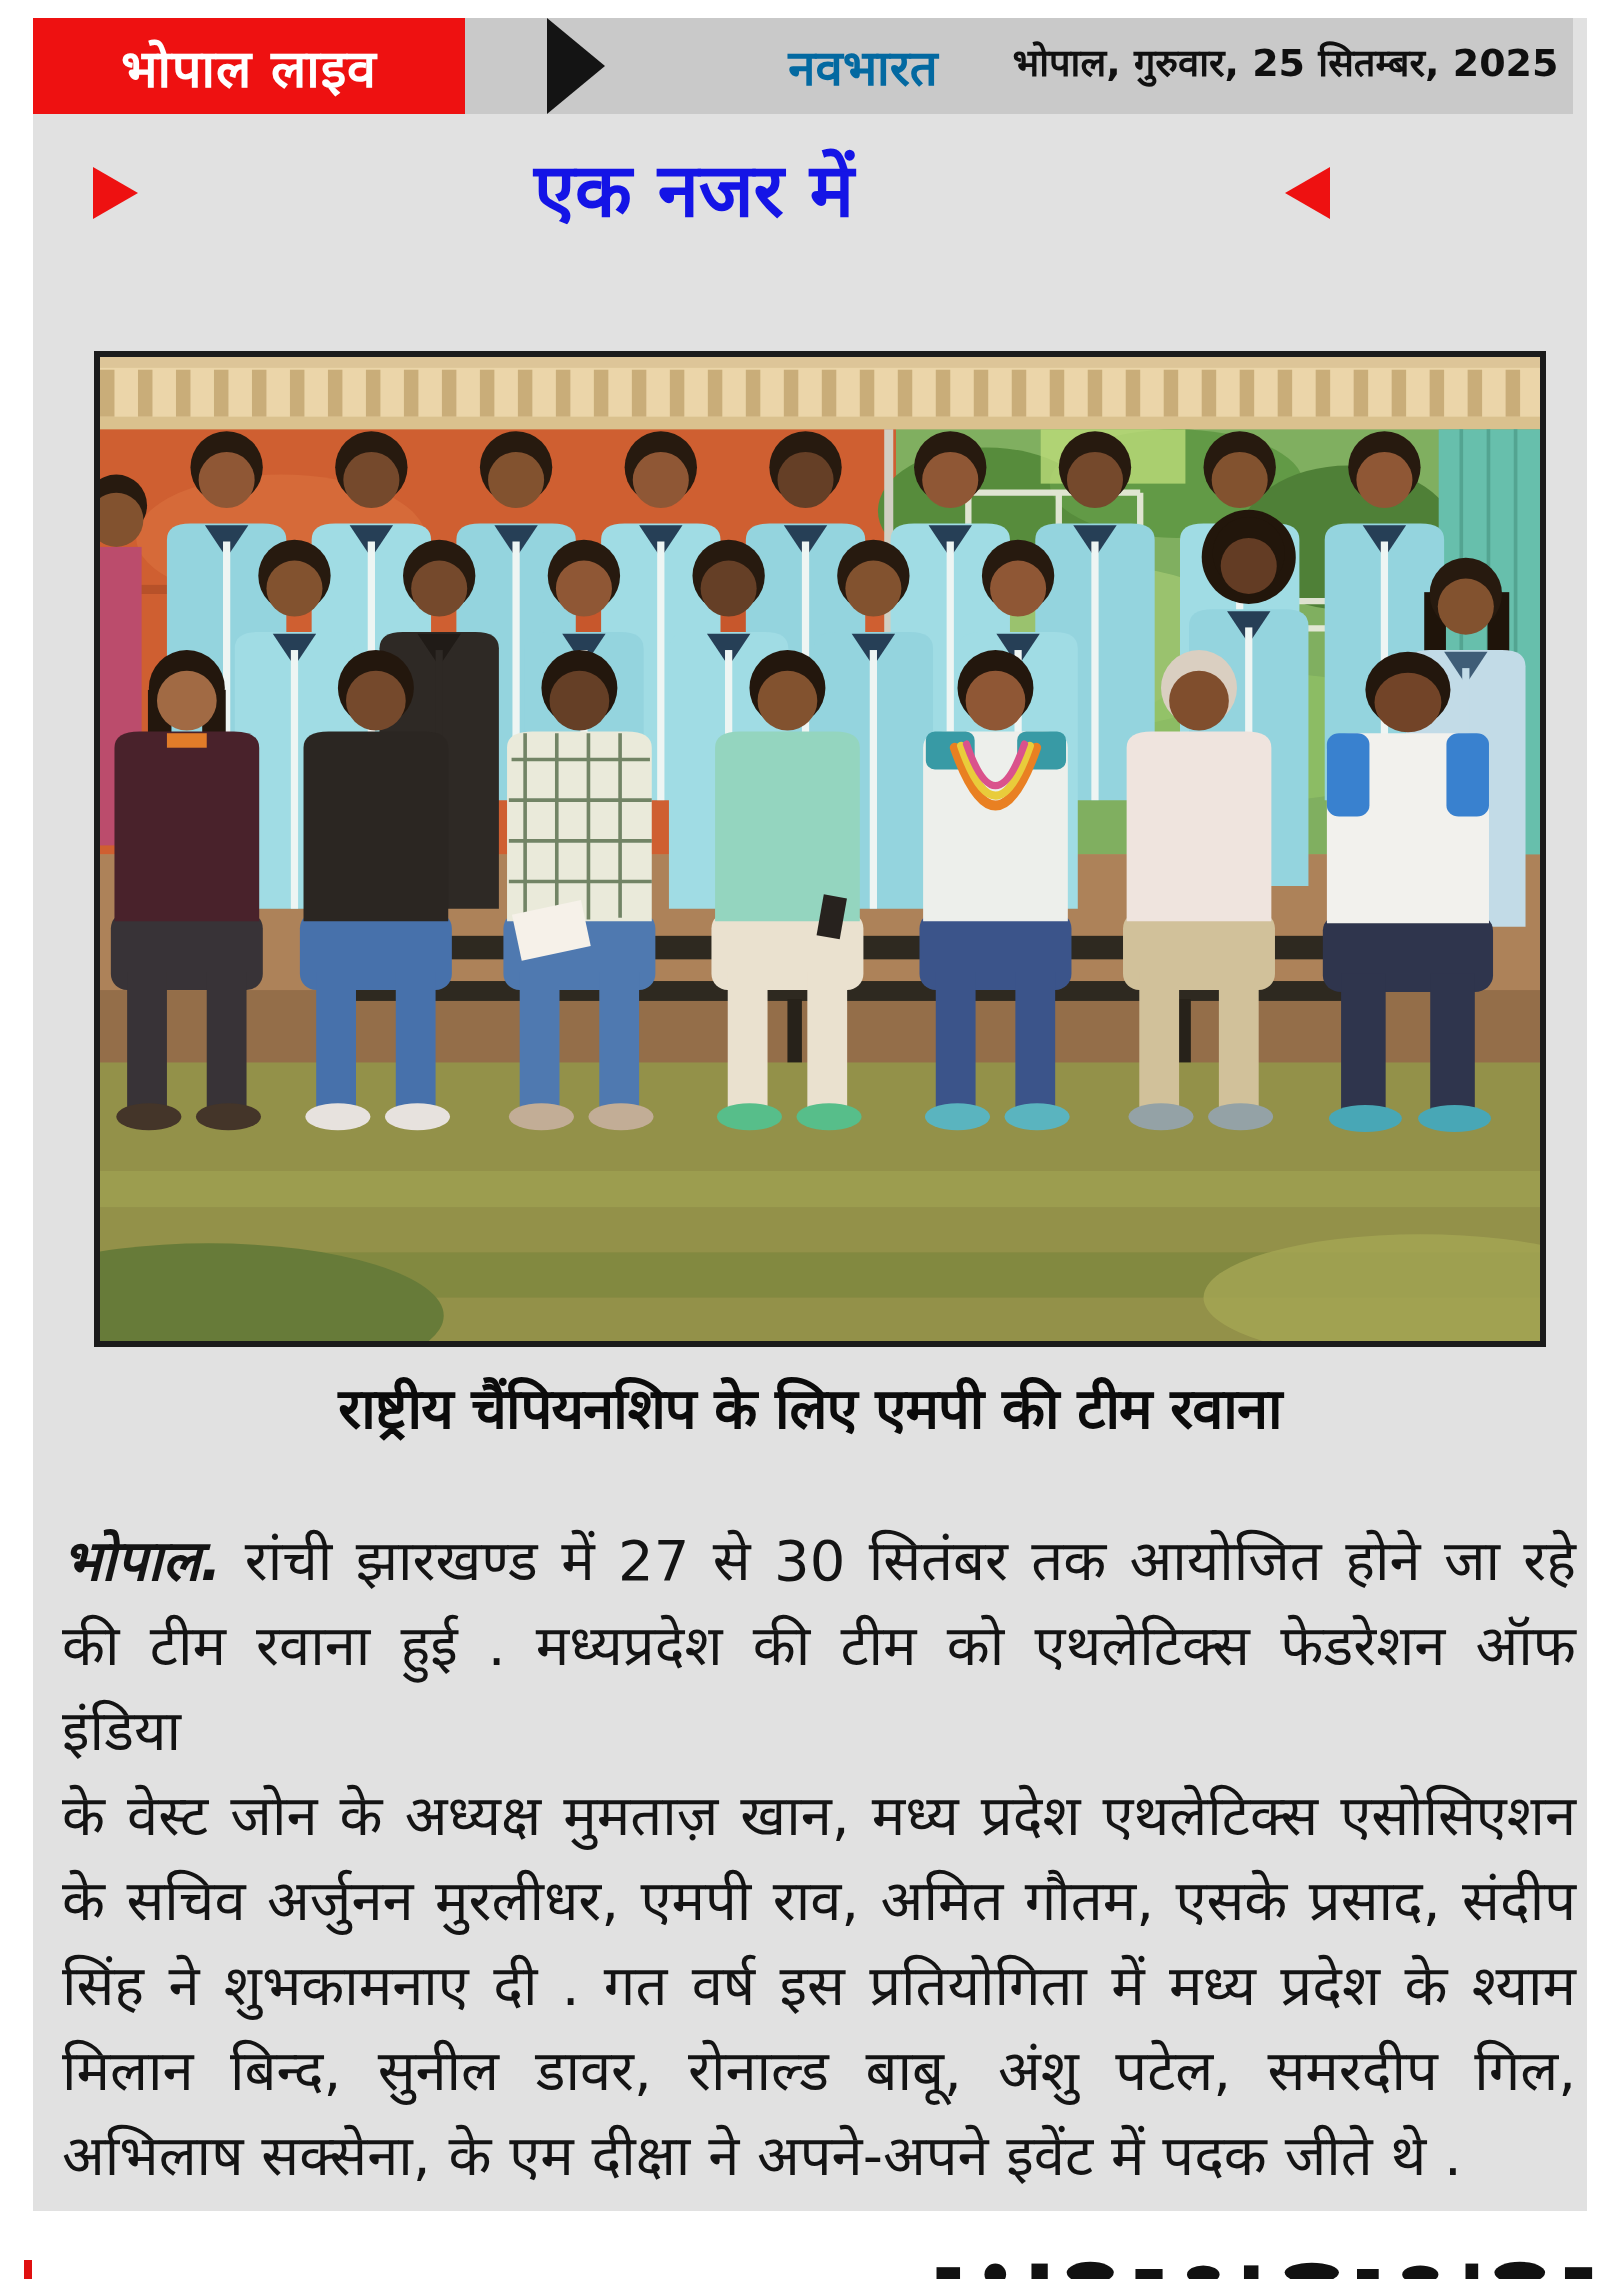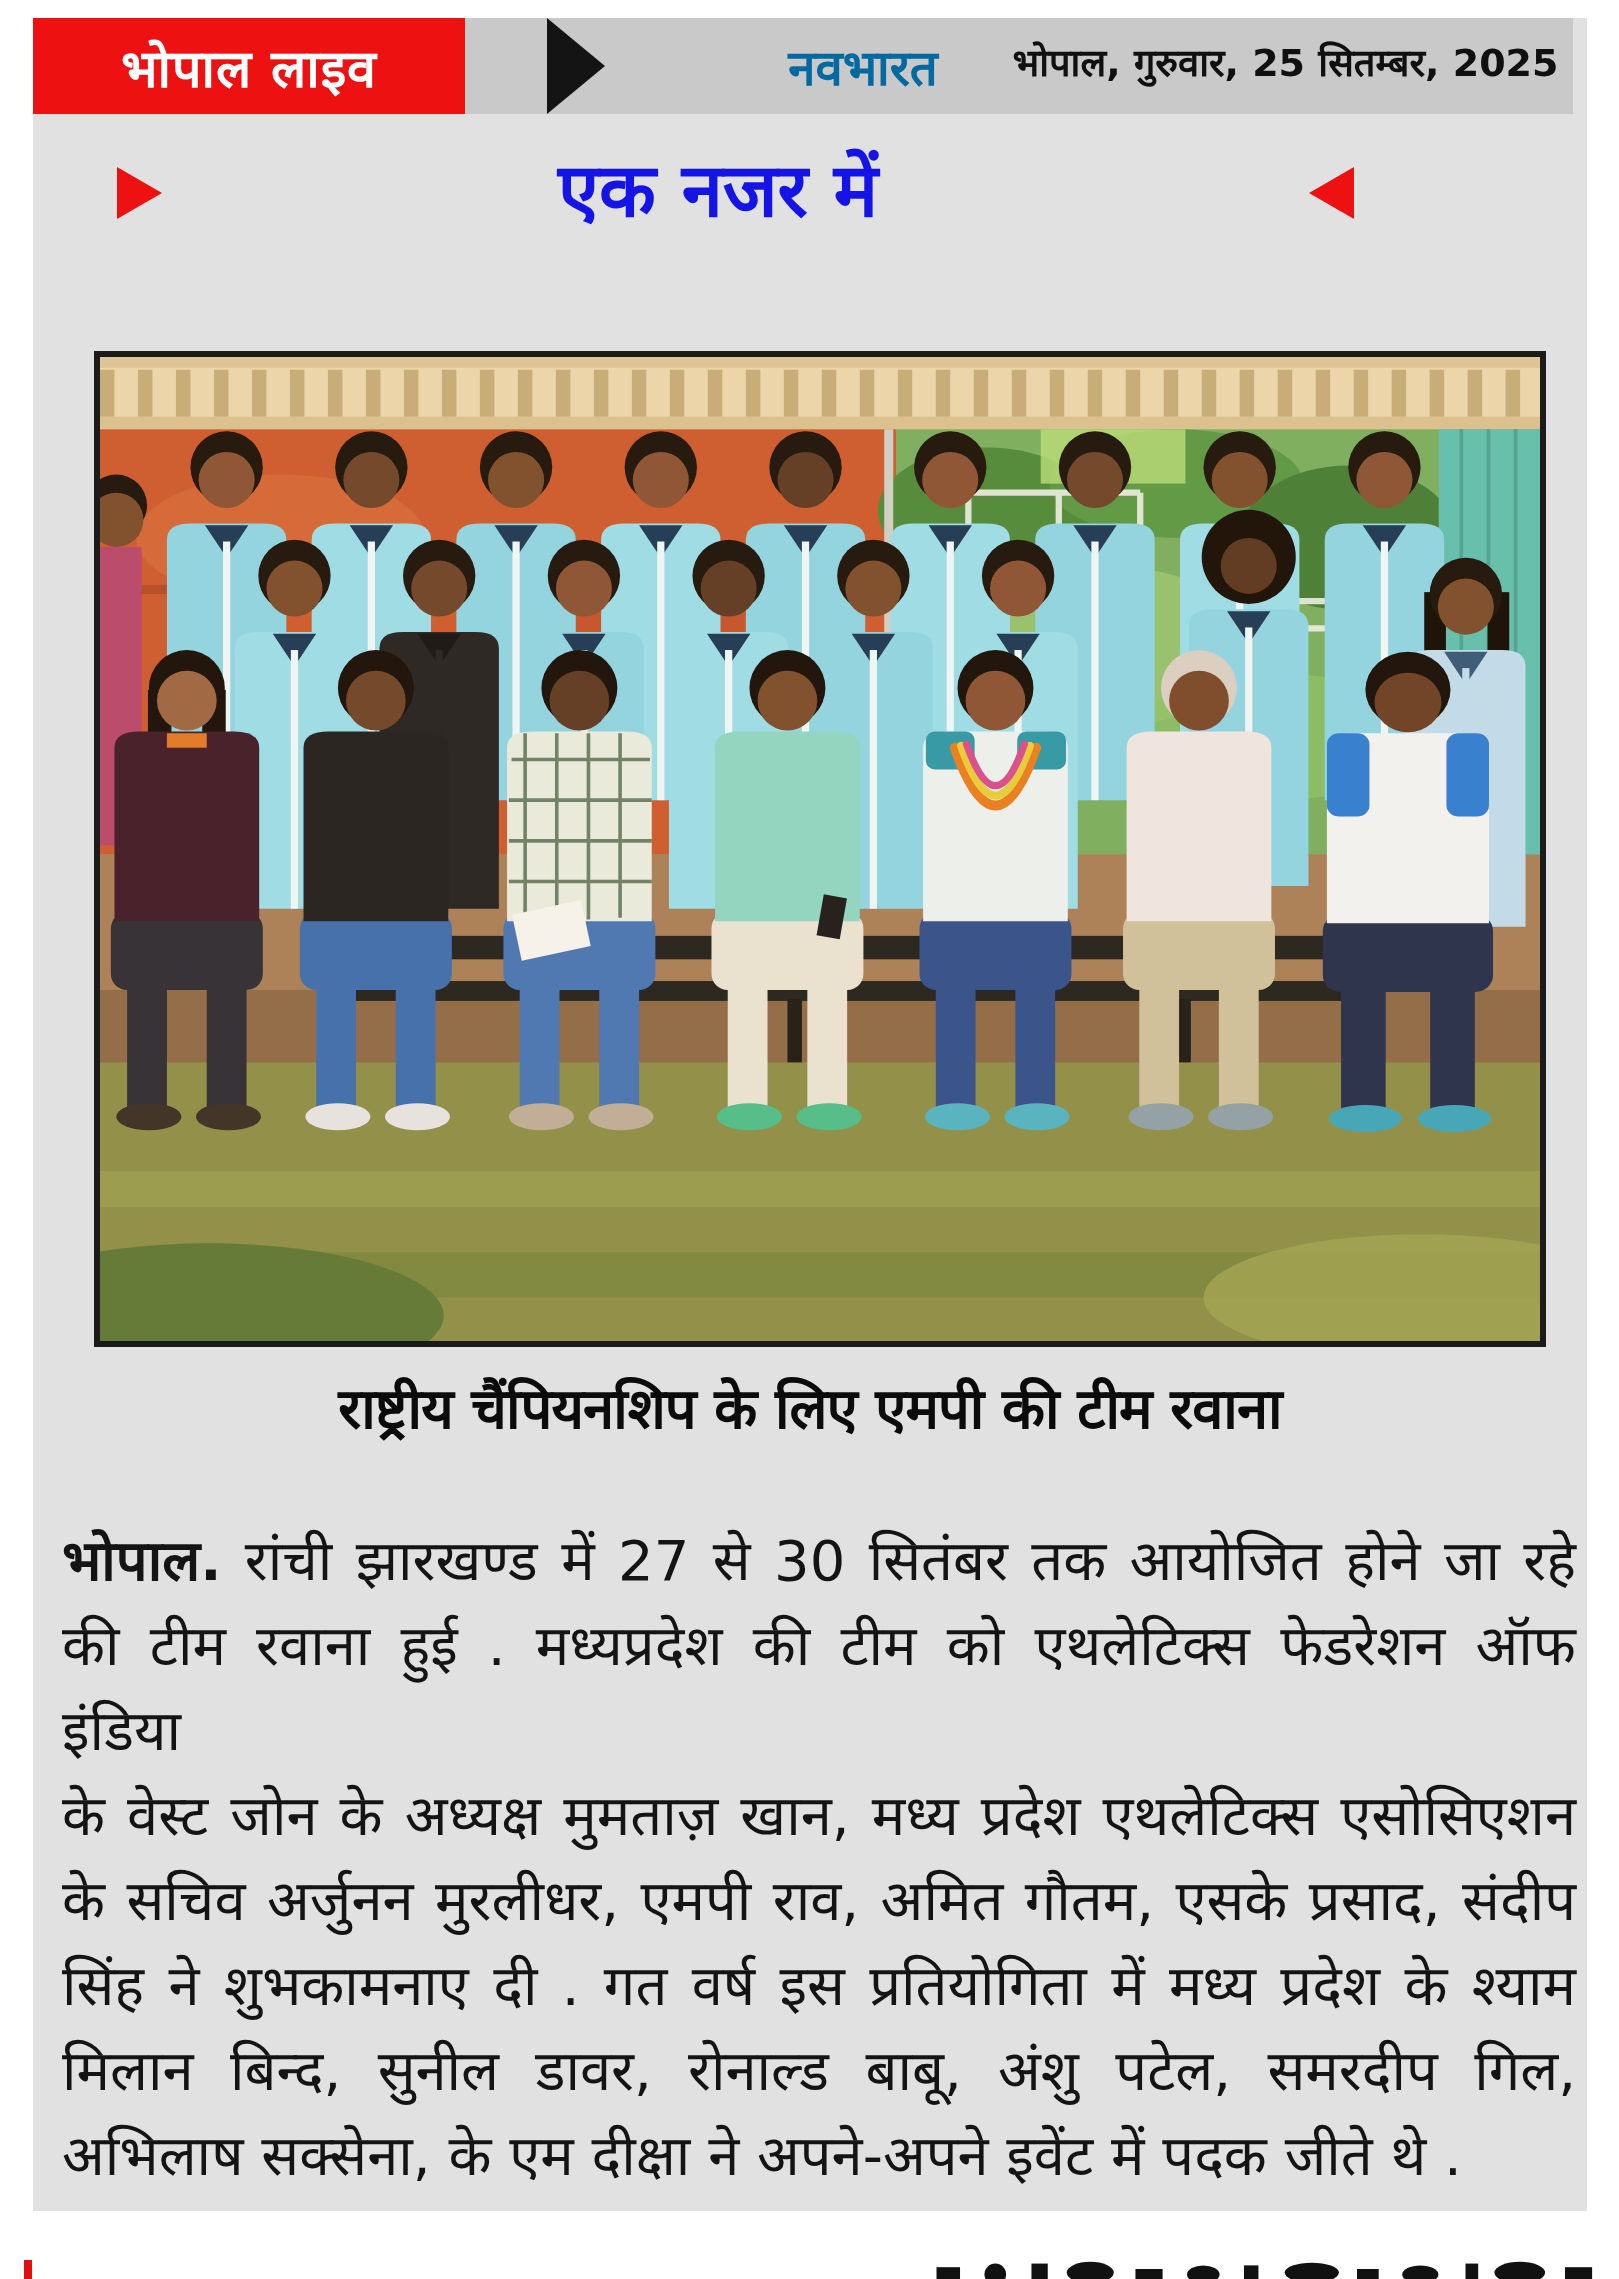--- a/index.html
+++ b/index.html
@@ -14,40 +14,40 @@
   .band-red span{color:#ffffff;font-size:52px;font-weight:700;letter-spacing:0.9px;}
   .band-arrow{position:absolute;left:514px;top:0;width:0;height:0;
               border-top:48px solid transparent;border-bottom:48px solid transparent;
               border-left:58px solid #141414;}
   .masthead{position:absolute;left:586px;top:0;width:488px;height:96px;display:flex;
             align-items:center;justify-content:center;font-size:49px;font-weight:900;color:#0369a1;}
   .dateline{position:absolute;right:14.5px;top:0;height:86px;display:flex;align-items:center;
             font-size:38px;font-weight:700;color:#101010;}
 
   
-  .section-row{position:absolute;left:48px;top:134px;width:1340px;height:112px;}
+  .section-row{position:absolute;left:24px;top:134px;width:1340px;height:112px;}
   .section-title{width:100%;text-align:center;line-height:112px;font-size:74px;font-weight:800;color:#1414e6;}
   .tri-left{position:absolute;left:69px;top:33px;width:0;height:0;
             border-top:26px solid transparent;border-bottom:26px solid transparent;border-left:45px solid #ee1111;}
   .tri-right{position:absolute;right:34px;top:33px;width:0;height:0;
              border-top:26px solid transparent;border-bottom:26px solid transparent;border-right:45px solid #ee1111;}
 
   
   .photo{position:absolute;left:94px;top:351px;width:1440px;height:984px;
          border:6.3px solid #1b1b1b;background:#cd5d31;box-sizing:content-box;}
   .photo svg{display:block;width:100%;height:100%;}
 
   
   .headline{position:absolute;left:51px;top:1368px;width:1518px;text-align:center;
             font-size:56px;font-weight:900;color:#0b0b0b;letter-spacing:-0.9px;white-space:nowrap;}
   .body-copy{position:absolute;left:62px;top:1518px;width:1514px;color:#141414;
              font-size:56px;line-height:85px;font-weight:500;}
   .body-line{text-align:justify;text-align-last:justify;}
   .body-line.last{text-align-last:left;}
-  .lead{font-weight:800;}
+  .lead{font-weight:800;font-style:italic;}
 
   
   .bottom-cut{position:absolute;left:932px;top:2258px;width:680px;height:22px;overflow:hidden;}
   .red-sliver{position:absolute;left:24.4px;top:2260px;width:8.1px;height:20px;background:#e01010;}
 </style>
 </head>
 <body>
 
 <div class="page">
   <div class="content-bg"></div>

